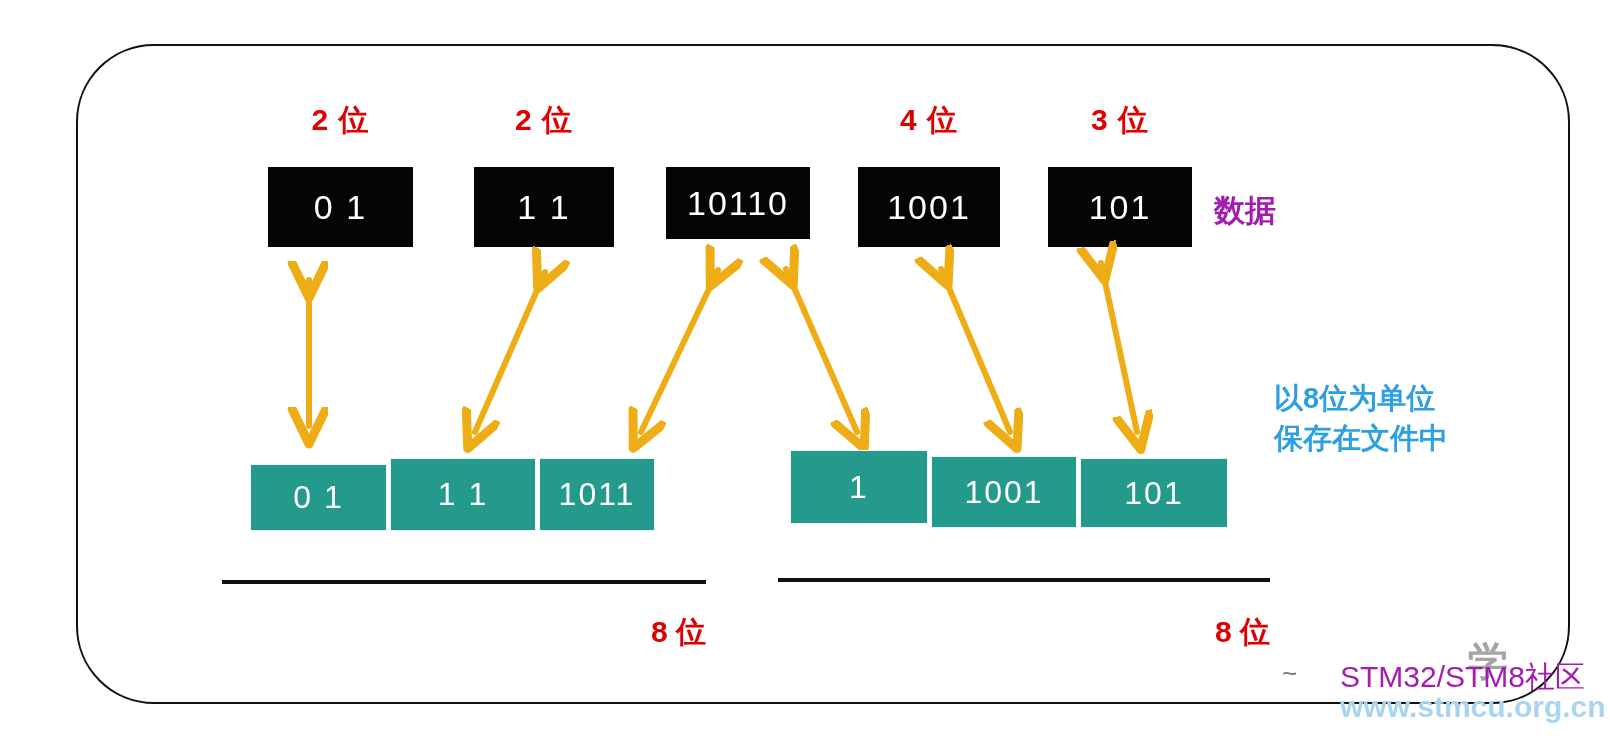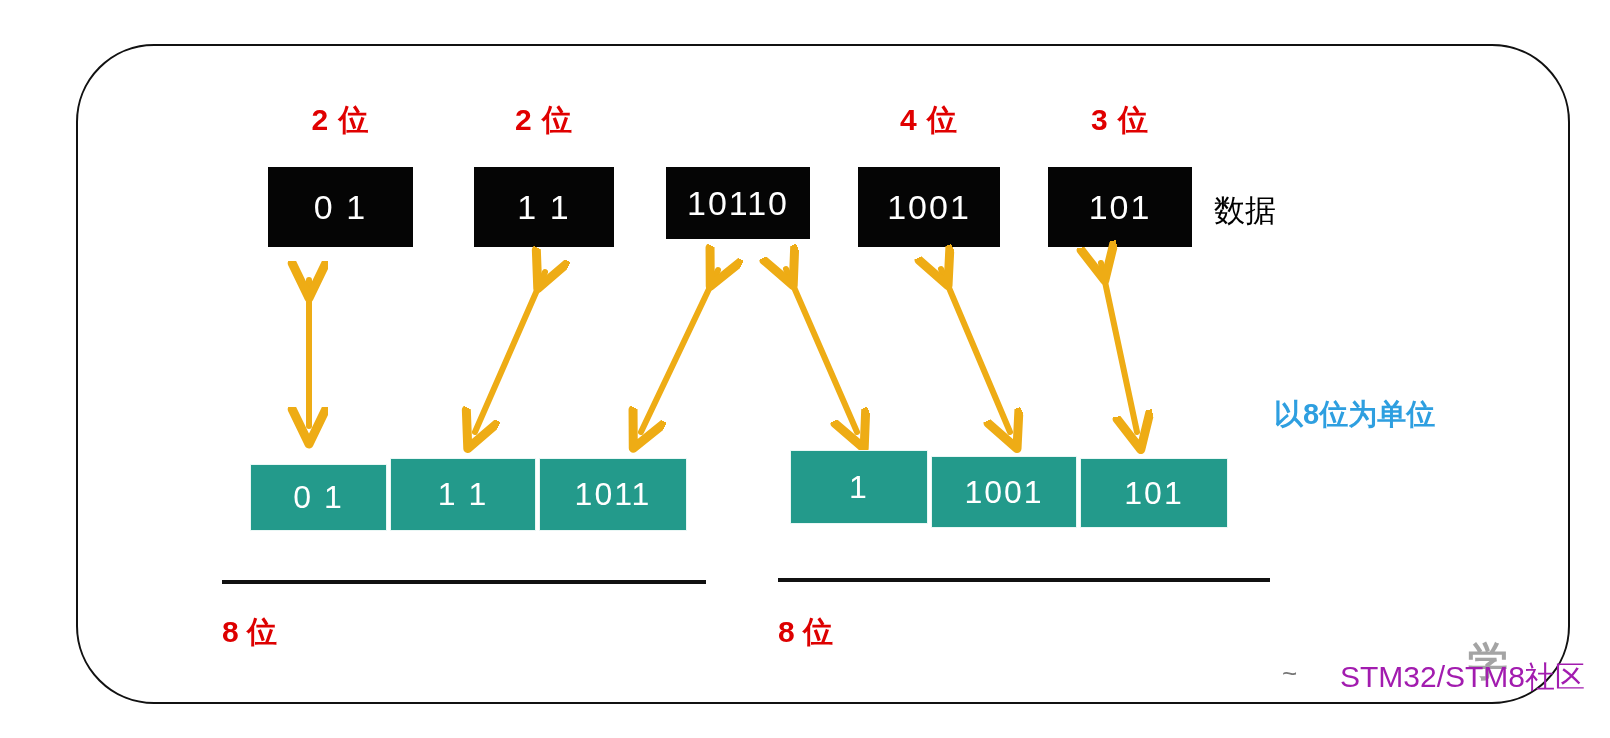--- a/index.html
+++ b/index.html
@@ -64,22 +64,22 @@
     font-weight: 400;
     display: flex;
     align-items: center;
     justify-content: center;
     letter-spacing: 2px;
     box-sizing: border-box;
     border: 1px solid #e9f7f5;
   }
   .data-label {
     position: absolute;
-    color: #000000;
-    font-weight: normal;
+    color: #a21caf;
+    font-weight: bold;
     font-size: 31px;
     white-space: nowrap;
     text-align: right;
   }
   .note {
     position: absolute;
     color: #2e9fe0;
     font-weight: bold;
     font-size: 29px;
     line-height: 40px;
@@ -88,21 +88,21 @@
   .rule {
     position: absolute;
     height: 4px;
     background: #111111;
   }
   .byte-label {
     position: absolute;
     color: #dd0000;
     font-weight: bold;
     font-size: 30px;
-    text-align: left;
+    text-align: right;
     white-space: nowrap;
   }
   svg.arrows {
     position: absolute;
     left: 0; top: 0;
     width: 1610px;
     height: 738px;
     pointer-events: none;
   }
   
@@ -157,22 +157,23 @@
   </div>
   <div class="blackbox" style="left:858px; top:159px; width:142px; height:80px;">
     <span>1001</span>
   </div>
   <div class="blackbox" style="left:1048px; top:159px; width:144px; height:80px;">
     <span>101</span>
   </div>
 
   <div class="data-label" style="left:1214px; top:182px;">数据</div>
 
-  <div class="note" style="left:1274px; top:370px;margin-top:16px;">
+  <div class="note" style="left:1274px; top:370px;">
     <div>以8位为单位</div>
+    <div>保存在文件中</div>
   </div>
 
   <svg class="arrows" viewBox="0 0 1610 738">
     <defs>
       <marker id="ah" markerWidth="7" markerHeight="7" refX="3.2" refY="3.2" orient="auto" markerUnits="strokeWidth">
         <path d="M0.4,0.4 L6.2,3.2 L0.4,6.0" fill="none" stroke="#eeac15" stroke-width="1.5" stroke-linecap="round" stroke-linejoin="round"></path>
       </marker>
     </defs>
     <g stroke="#eeac15" stroke-width="6" fill="none" stroke-linecap="round" marker-start="url(#ah)" marker-end="url(#ah)">
       <line x1="309" y1="272" x2="309" y2="418"></line>
@@ -183,21 +184,21 @@
       <line x1="1101" y1="255" x2="1137" y2="424"></line>
     </g>
   </svg>
 
   <div class="greenbox" style="left:250px; top:456px; width:137px; height:67px;">
     <span>0 1</span>
   </div>
   <div class="greenbox" style="left:390px; top:450px; width:146px; height:73px;">
     <span>1 1</span>
   </div>
-  <div class="greenbox" style="left:539px; top:450px; width:148px; height:73px;">
+  <div class="greenbox" style="left:539px; top:450px; width:116px; height:73px;">
     <span>1011</span>
   </div>
 
   <div class="greenbox" style="left:790px; top:442px; width:138px; height:74px;">
     <span>1</span>
   </div>
   <div class="greenbox" style="left:931px; top:448px; width:146px; height:72px;">
     <span>1001</span>
   </div>
   <div class="greenbox" style="left:1080px; top:450px; width:148px; height:70px;">
@@ -206,14 +207,15 @@
 
   <div class="rule" style="left:222px; top:572px; width:484px;"></div>
   <div class="byte-label" style="left:222px; top:604px; width:484px;">8 位</div>
 
   <div class="rule" style="left:778px; top:570px; width:492px;"></div>
   <div class="byte-label" style="left:778px; top:604px; width:492px;">8 位</div>
 
   <div class="wm-tick" style="left:1282px; top:650px;">~</div>
   <div class="wm-glyph" style="left:1468px; top:626px;">学</div>
   <div class="wm" style="left:1340px; top:652px;">STM32/STM8社区</div>
+  <div class="wm2" style="left:1340px; top:682px;">www.stmcu.org.cn</div>
 
 </div>
 
 </body></html>

